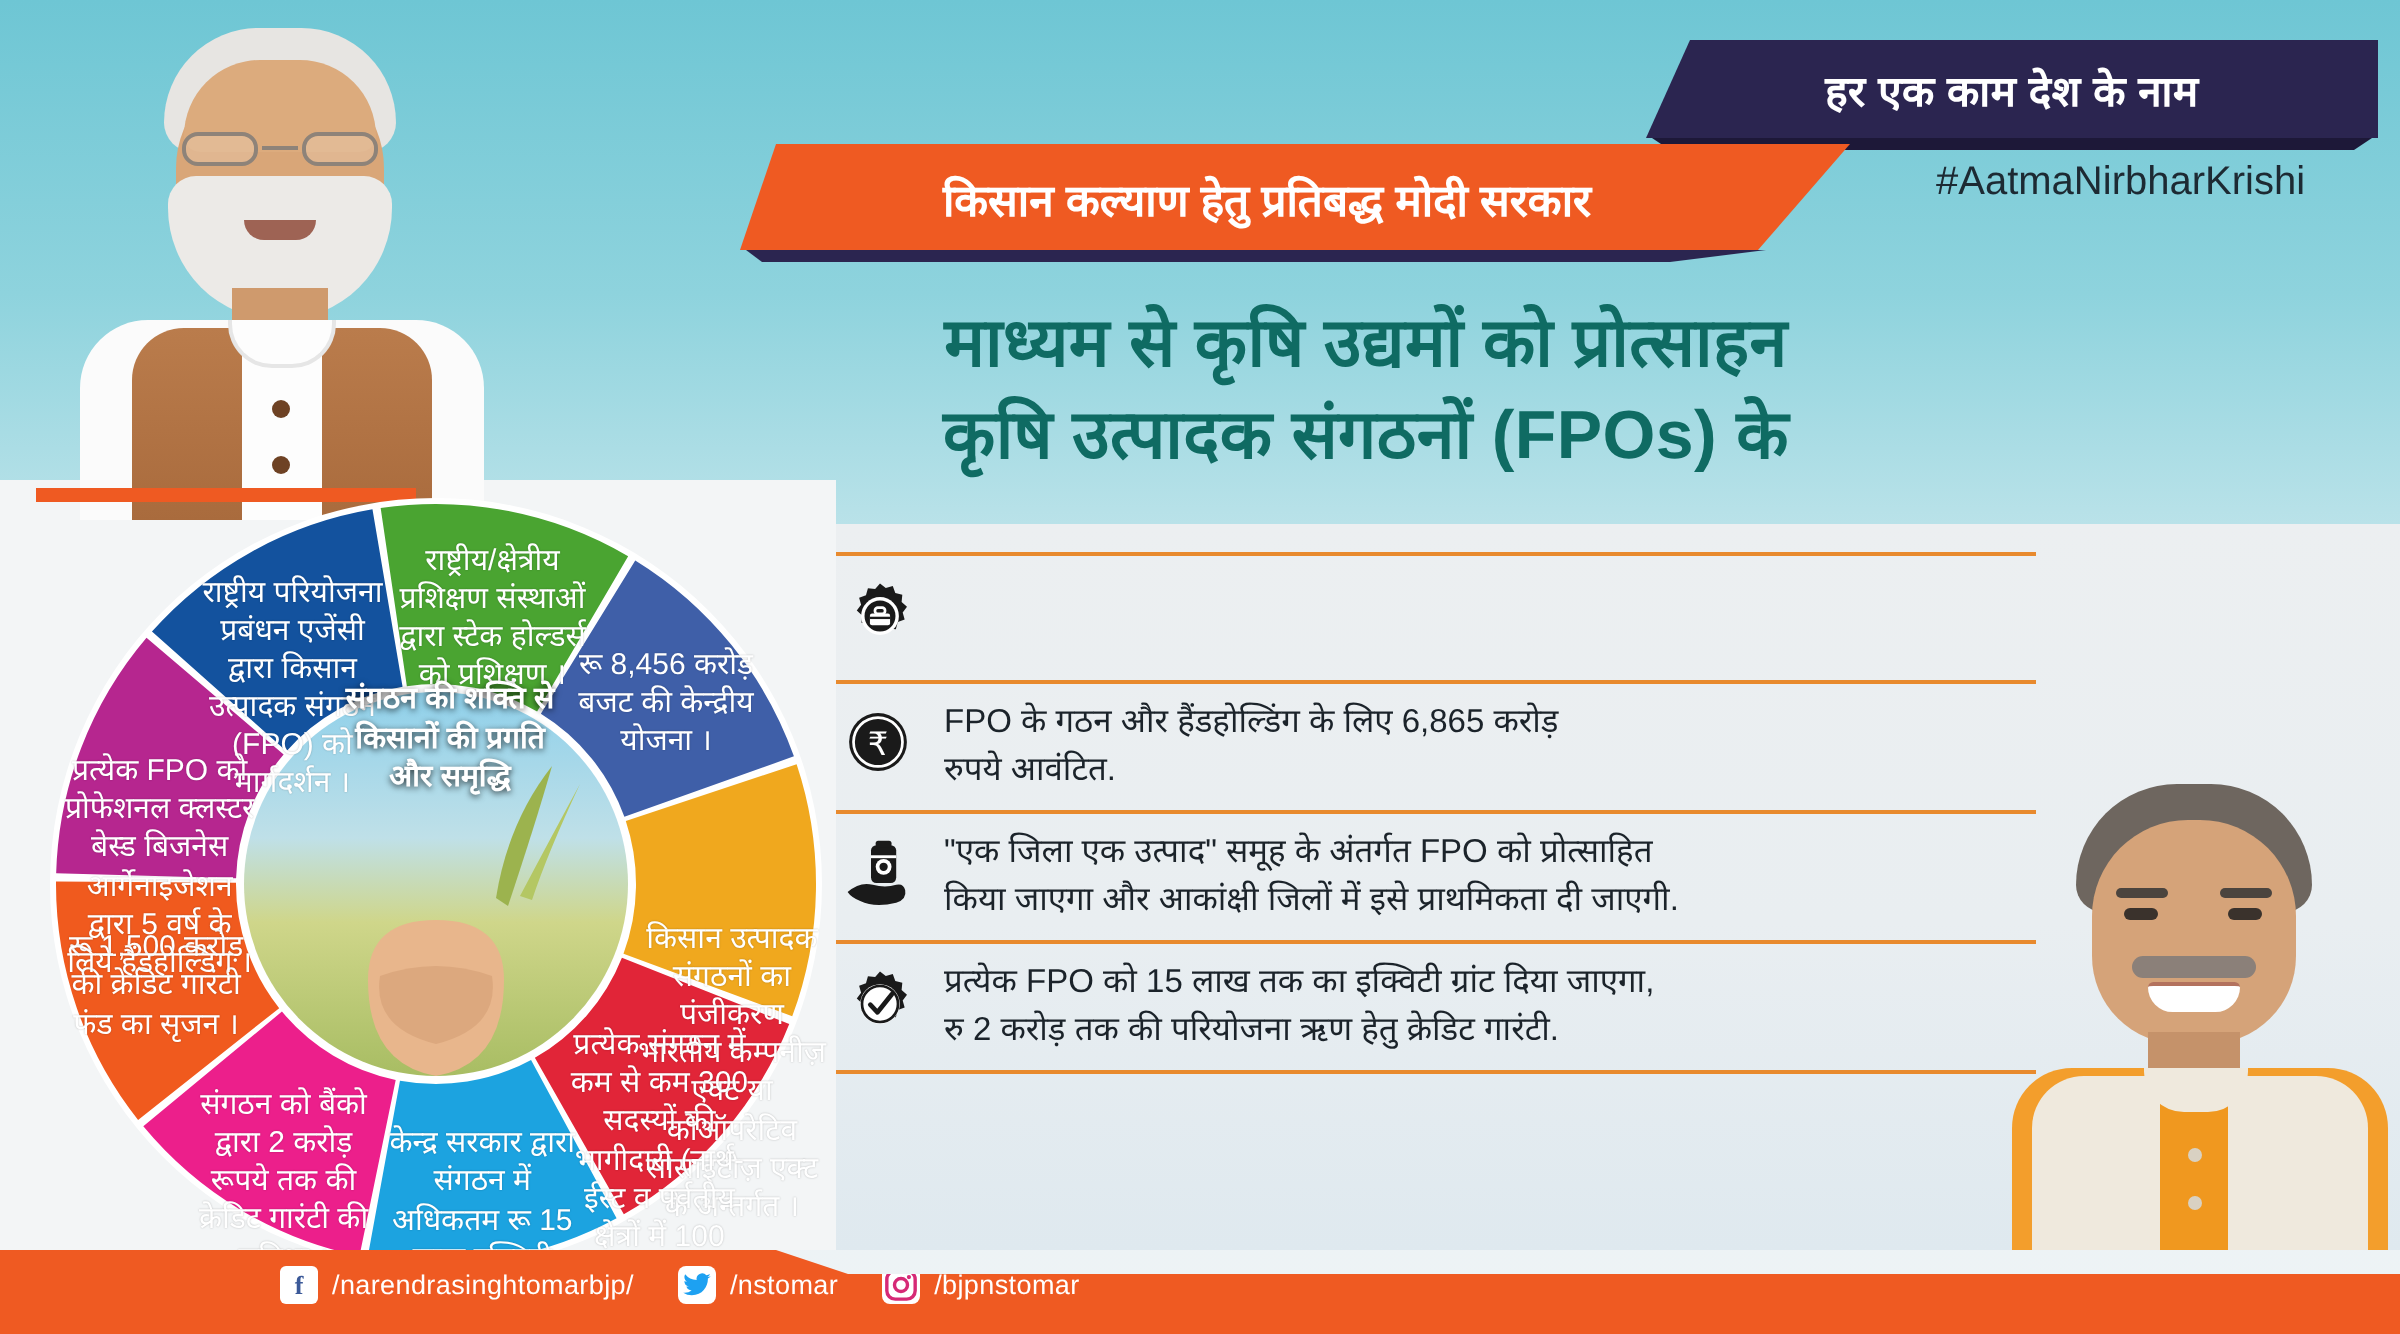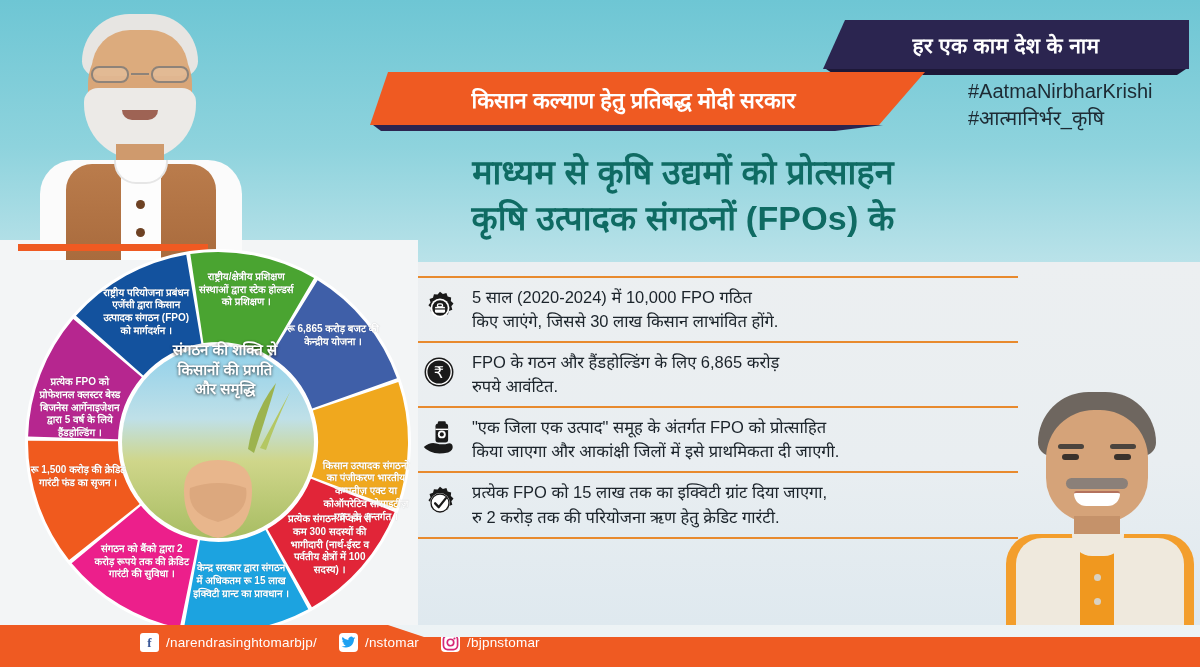--- a/index.html
+++ b/index.html
@@ -141,22 +141,22 @@
   }
 
   
   .wheel-wrap{
     position:absolute; left:22px; top:248px; width:392px; height:388px;
   }
   .wheel{
     position:absolute; left:0; top:0; width:392px; height:388px;
   }
   .seg-label{
-    position:absolute; color:#ffffff; font-size:10px; line-height:1.28;
-    text-align:center; font-weight:bold; text-shadow:0 0 1px rgba(0,0,0,.25);
+    position:absolute; color:#ffffff; font-size:15px; line-height:1.28;
+    text-align:center; font-weight:normal; text-shadow:0 0 1px rgba(0,0,0,.25);
     pointer-events:none;
   }
   .hub-text{
     position:absolute; left:118px; top:92px; width:170px;
     text-align:center; color:#ffffff; font-size:15px; font-weight:bold;
     line-height:1.3; text-shadow:0 1px 3px rgba(0,0,0,.75);
     z-index:6;
   }
 
   
@@ -284,21 +284,20 @@
     <span class="txt">हर एक काम देश के नाम</span>
   </div>
 
   <div class="orange-shadow"></div>
   <div class="orange-banner">
     <span class="txt">किसान कल्याण हेतु प्रतिबद्ध मोदी सरकार</span>
   </div>
 
   <div class="hashtags">
     <div>#AatmaNirbharKrishi</div>
-    <div>#आत्मानिर्भर_कृषि</div>
   </div>
 
   <div class="main-title">
     <div>माध्यम से कृषि उद्यमों को प्रोत्साहन</div>
     <div>कृषि उत्पादक संगठनों (FPOs) के</div>
   </div>
 
   <div class="wheel-wrap">
     <svg class="wheel" viewBox="0 0 392 388">
       <defs>
@@ -335,21 +334,21 @@
     </svg>
 
     <div class="hub-text">
       <div>संगठन की शक्ति से</div>
       <div>किसानों की प्रगति</div>
       <div>और समृद्धि</div>
     </div>
 
     <div id="seg-labels">
         <div class="seg-label" style="width: 96px; left: 176.24px; top: 22.7192px;">राष्ट्रीय/क्षेत्रीय प्रशिक्षण संस्थाओं द्वारा स्टेक होल्डर्स को प्रशिक्षण ।</div>
-        <div class="seg-label" style="width: 96px; left: 263.018px; top: 74.8606px;">रू 6,865 करोड़ बजट की केन्द्रीय योजना ।</div>
+        <div class="seg-label" style="width: 96px; left: 263.018px; top: 74.8606px;">रू 8,456 करोड़ बजट की केन्द्रीय योजना ।</div>
         <div class="seg-label" style="width: 96px; left: 295.977px; top: 170.583px; margin-top: 41px;">किसान उत्पादक संगठनों का पंजीकरण भारतीय कम्पनीज़ एक्ट या कोऑपरेटिव सोसाइटीज़ एक्ट के अन्तर्गत ।</div>
         <div class="seg-label" style="width: 96px; left: 259.697px; top: 265.097px; text-align: center;">प्रत्येक संगठन में कम से कम 300 सदस्यों की भागीदारी (नार्थ-ईस्ट व पर्वतीय क्षेत्रों में 100 सदस्य) ।</div>
         <div class="seg-label" style="width: 96px; left: 171.152px; top: 314.178px;">केन्द्र सरकार द्वारा संगठन में अधिकतम रू 15 लाख इक्विटी ग्रान्ट का प्रावधान ।</div>
         <div class="seg-label" style="width: 96px; left: 71.7744px; top: 294.861px;">संगठन को बैंको द्वारा 2 करोड़ रूपये तक की क्रेडिट गारंटी की सुविधा ।</div>
         <div class="seg-label" style="width: 96px; left: 8.06325px; top: 216.184px;">रू 1,500 करोड़  की क्रेडिट गारंटी फंड का सृजन ।</div>
         <div class="seg-label" style="width: 96px; left: 9.8301px; top: 114.962px; margin-top: 13px;">प्रत्येक FPO को प्रोफेशनल क्लस्टर बेस्ड बिजनेस आर्गेनाइजेशन द्वारा 5 वर्ष के लिये हैंडहोल्डिंग ।</div>
         <div class="seg-label" style="width: 96px; left: 76.2482px; top: 38.5563px;">राष्ट्रीय परियोजना प्रबंधन एजेंसी द्वारा किसान उत्पादक संगठन (FPO) को मार्गदर्शन ।</div>
       </div>
   </div>
 
@@ -359,24 +358,20 @@
       <span class="bullet-icon">
         <svg viewBox="0 0 40 40" width="36" height="36">
           <path d="M20 2 l3.2 2.4 3.9-1 1.4 3.8 3.9 1 -.4 4 3 2.7 -2.4 3.2 1.1 3.9 -3.8 1.4 -1.1 3.9 -4-.4 -2.7 3 -3.2-2.4 -3.9 1.1 -1.4-3.8 -3.9-1.1 .4-4 -3-2.7 2.4-3.2 -1.1-3.9 3.8-1.4 1.1-3.9 4 .4z" fill="#1a1a1a"></path>
           <circle cx="20" cy="20" r="10.5" fill="#ffffff"></circle>
           <circle cx="20" cy="20" r="8.6" fill="#1a1a1a"></circle>
           <rect x="14.4" y="18.6" width="11.2" height="6.6" rx="1.2" fill="#ffffff"></rect>
           <rect x="17.2" y="15.4" width="5.6" height="3.4" rx="1.6" fill="none" stroke="#ffffff" stroke-width="1.5"></rect>
           <rect x="14.4" y="20.4" width="11.2" height="1.3" fill="#1a1a1a"></rect>
         </svg>
       </span>
-      <div class="bullet-text">
-        <div>5 साल (2020-2024) में 10,000 FPO गठित</div>
-        <div>किए जाएंगे, जिससे 30 लाख किसान लाभांवित होंगे.</div>
-      </div>
     </div>
 
     <div class="bullet-row">
       <span class="bullet-icon">
         <svg viewBox="0 0 40 40" width="34" height="34">
           <circle cx="20" cy="20" r="17" fill="#1a1a1a"></circle>
           <circle cx="20" cy="20" r="14.4" fill="none" stroke="#ffffff" stroke-width="1.6"></circle>
           <text x="20" y="27.5" text-anchor="middle" font-size="19" font-family="'DejaVu Sans',sans-serif" fill="#ffffff">₹</text>
         </svg>
       </span>

